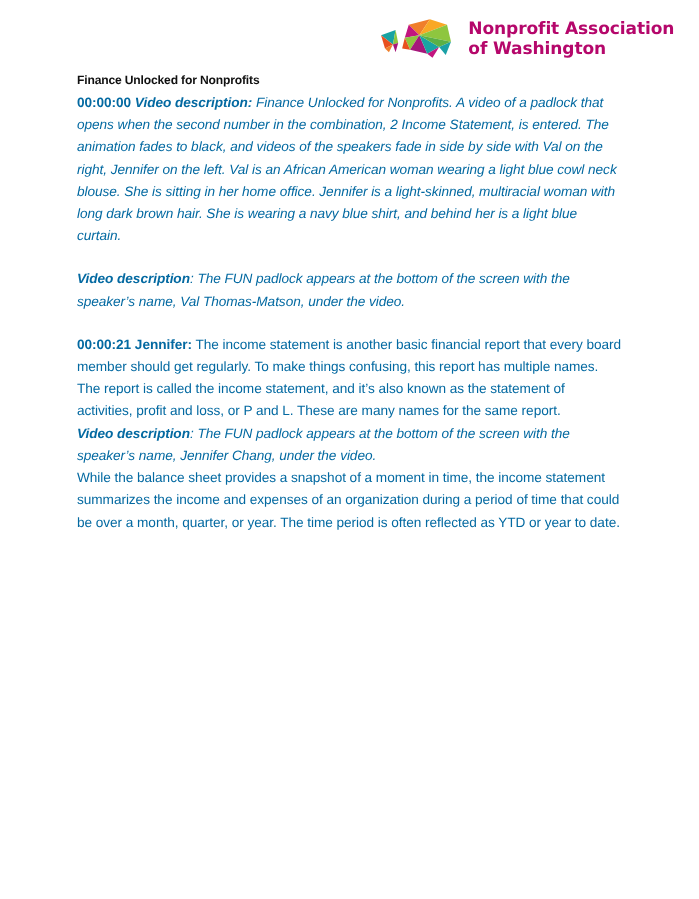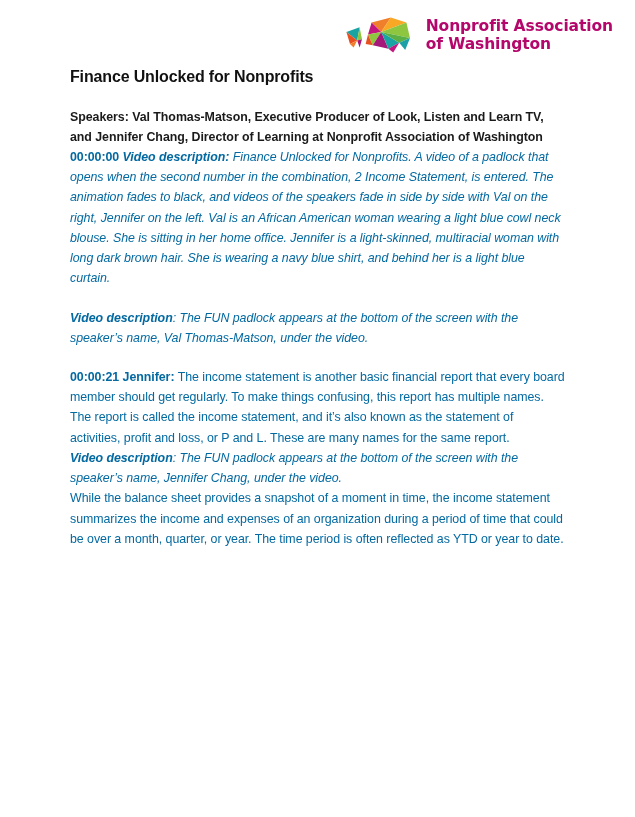--- a/index.html
+++ b/index.html
@@ -59,21 +59,21 @@
   }
 
   h1.doc-title,
   h2.doc-subtitle {
     font-family: "Liberation Sans", sans-serif;
     font-weight: 700;
     color: #111111;
     margin: 0;
   }
   h1.doc-title {
-    font-size: 16px;
+    font-size: 11px;
     line-height: 1.35;
     letter-spacing: -0.15px;
     padding-bottom: 2px;
   }
   h2.doc-subtitle {
     font-size: 15.6px;
     line-height: 1.35;
     letter-spacing: -0.15px;
     margin-top: 19px;
     padding-bottom: 2px;
@@ -139,21 +139,20 @@
     </svg>
     <div class="logo-text">Nonprofit Association
 of Washington</div>
   </div>
 
   <div class="content">
 
     <h1 class="doc-title">Finance Unlocked for Nonprofits</h1>
 
 
-    <p class="speakers">Speakers: Val Thomas-Matson, Executive Producer of Look, Listen and Learn TV, and Jennifer Chang, Director of Learning at Nonprofit Association of Washington</p>
 
     <p class="block vd-para gap-lg"><span class="ts" style="font-style:normal">00:00:00</span><span style="font-style:normal"> </span><span class="vd-label">Video description:</span><span> Finance Unlocked for Nonprofits. A video of a padlock that opens when the second number in the combination, 2 Income Statement, is entered. The animation fades to black, and videos of the speakers fade in side by side with Val on the right, Jennifer on the left. Val is an African American woman wearing a light blue cowl neck blouse. She is sitting in her home office. Jennifer is a light-skinned, multiracial woman with long dark brown hair. She is wearing a navy blue shirt, and behind her is a light blue curtain.</span></p>
 
     <div class="spacer-para"></div>
 
 
     <p class="block vd-para gap-md"><span class="vd-label">Video description</span><span>: The FUN padlock appears at the bottom of the screen with the speaker’s name, Val Thomas-Matson, under the video.</span></p>
 
     <div class="spacer-para"></div>
 

